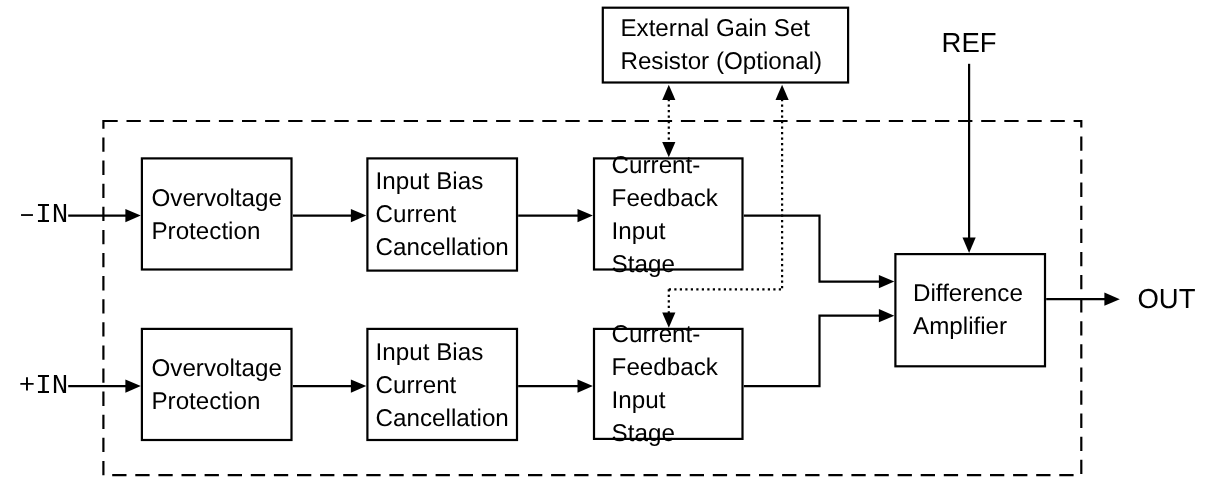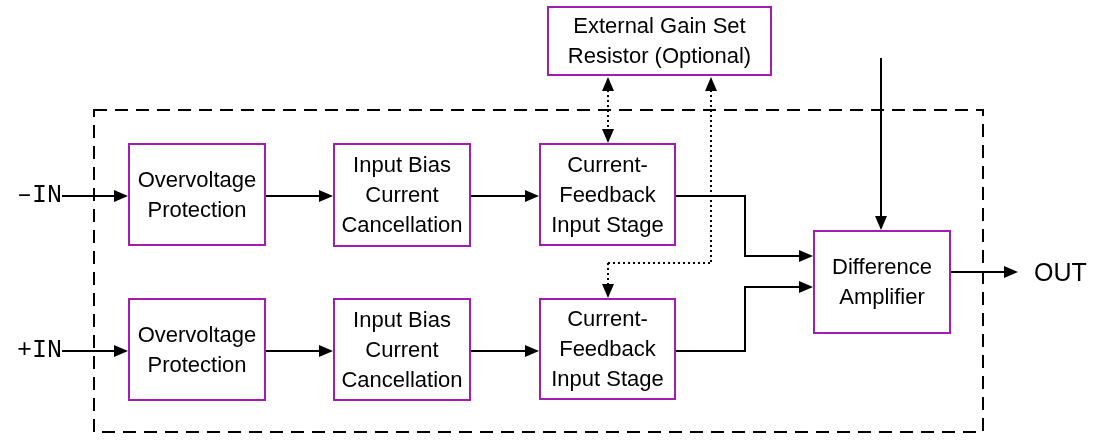--- a/index.html
+++ b/index.html
@@ -13,29 +13,28 @@
     overflow: hidden;
   }
   svg.wires {
     position: absolute;
     left: 0; top: 0;
     width: 1100px; height: 445px;
   }
   .block {
     position: absolute;
     box-sizing: border-box;
-    border: 2px solid #a21caf;
+    border: 2px solid #000000;
     background: #ffffff;
     display: flex;
     align-items: center;
     justify-content: center;
-    text-align: center;
     font-size: 22px;
     line-height: 30px;
-    padding: 0 3px;
+    padding: 0 15px;
     z-index: 2;
   }
   .pin-label {
     position: absolute;
     font-size: 25px;
     line-height: 28px;
     white-space: nowrap;
     z-index: 2;
   }
   .pin-label.right-align { text-align: right; font-family: Liberation Mono, monospace; }
@@ -120,16 +119,17 @@
   <div class="block" style="left:333px; top:298px; width:138px; height:103px;">Input Bias Current Cancellation</div>
 
   <div class="block" style="left:539px; top:298px; width:137px; height:102px;">Current-Feedback Input Stage</div>
 
   <div class="block" style="left:813px; top:230px; width:138px; height:104px;">Difference Amplifier</div>
 
   <div class="pin-label right-align" style="left:8px; top:182px; width:54px;">–IN</div>
 
   <div class="pin-label right-align" style="left:8px; top:337px; width:54px;">+IN</div>
 
+  <div class="pin-label" style="left:846px; top:25px; width:70px; text-align:center;">REF</div>
 
   <div class="pin-label" style="left:1034px; top:258px;text-align:right;">OUT</div>
 
 </div>
 
 </body></html>

